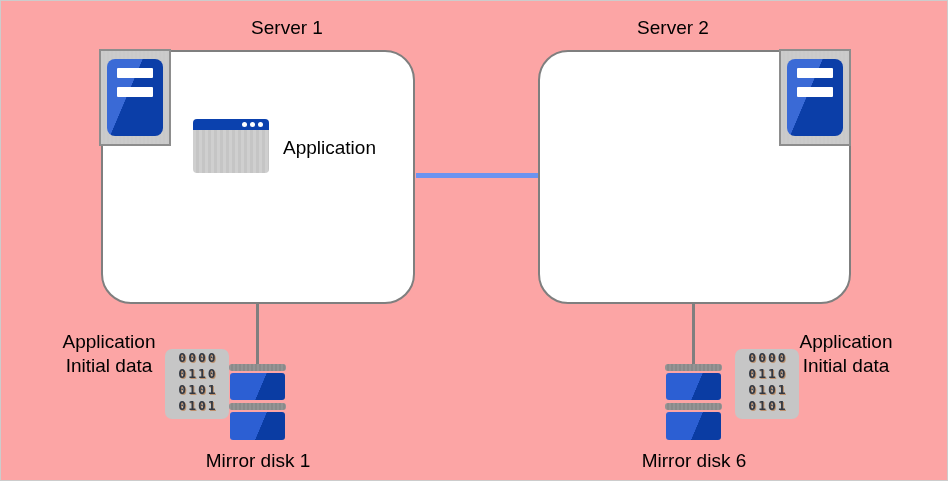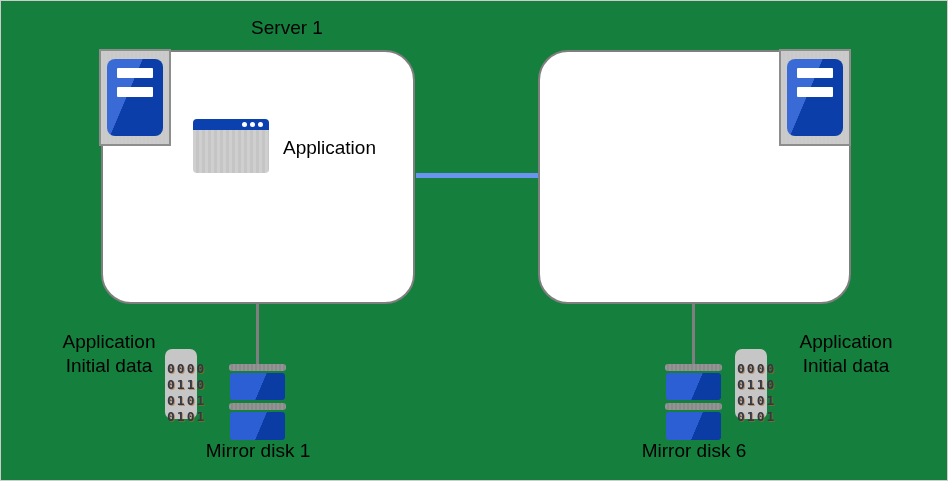--- a/index.html
+++ b/index.html
@@ -1,18 +1,18 @@
 <!DOCTYPE html>
 <html style="--canvas-border: #cccccc; --box-border: #7f7f7f; --interconnect-blue: #6b93f0; --icon-frame-gray: #c9c9c9; --icon-frame-border: #8d8d8d; --server-blue-dark: #0b3ea8; --server-blue-light: #3a6ad6; --titlebar-blue: #0b41ae; --disk-blue-dark: #0a3ca3; --disk-blue-light: #2c5fd3; --disk-cap-gray: #8a8a8a; --data-icon-gray: #c6c6c6; --bits-color: #333842; --text-color: #000000;"><head>
 <meta charset="utf-8">
 <style>
   html,body { margin:0; padding:0; background:#fff; }
   .stage {
     position:relative; width:948px; height:481px; box-sizing:border-box;
-    background:#15803d; border:1px solid var(--canvas-border, #ccc);
+    background:#fca5a5; border:1px solid var(--canvas-border, #ccc);
     font-family:"Liberation Sans", sans-serif; color:var(--text-color, #000);
     overflow:hidden;
   }
   .label { position:absolute; font-size:19px; line-height:22px; color:var(--text-color,#000); white-space:nowrap; }
 
   
   .server-box {
     position:absolute; box-sizing:border-box; background:#fff;
     border:2px solid var(--box-border,#7f7f7f); border-radius:30px;
     top:49px; height:254px;
@@ -57,27 +57,27 @@
   
   .disk { position:absolute; top:363px; width:57px; height:76px; }
   #disk1 { left:228px; } #disk2 { left:664px; }
   .cap { position:absolute; left:0; width:57px; height:7px; border-radius:3px;
     background:repeating-linear-gradient(90deg, #949494 0 2px, var(--disk-cap-gray,#8a8a8a) 2px 4px); }
   .cap1 { top:0; } .cap2 { top:39px; }
   .platter { position:absolute; left:1px; width:55px; border-radius:3px;
     background:linear-gradient(113deg, var(--disk-blue-light,#2c5fd3) 55%, var(--disk-blue-dark,#0a3ca3) 55.5%); }
   .platter1 { top:9px; height:27px; }
   .platter2 { top:48px; height:28px; }
-  .disk-label { top:439px; width:160px; text-align:center; }
+  .disk-label { top:449px; width:160px; text-align:center; }
   #dlabel1 { left:177px; } #dlabel2 { left:613px; }
 
   
   .data-icon {
-    position:absolute; top:348px; width:32px; height:70px; box-sizing:border-box;
-    background:var(--data-icon-gray,#c6c6c6); border-radius:7px; padding-top:12px;
+    position:absolute; top:348px; width:64px; height:70px; box-sizing:border-box;
+    background:var(--data-icon-gray,#c6c6c6); border-radius:7px; padding-top:1px;
   }
   #data1 { left:164px; } #data2 { left:734px; }
   .bits {
     font-family:"DejaVu Sans Mono", monospace; font-weight:bold; font-size:13px; line-height:16px;
     letter-spacing:2px; text-indent:2px; text-align:center;
     color:var(--bits-color,#333842); text-shadow:1px 1px 0 rgba(178,98,32,0.55);
   }
 
   
   .init-label { top:329px; width:160px; text-align:center; line-height:24px; }
@@ -85,20 +85,21 @@
 </style>
 </head>
 <body>
 
 <div class="stage">
 
   <div class="server-box" id="box1"></div>
   <div class="server-box" id="box2"></div>
 
   <div class="label server-title" id="title1">Server 1</div>
+  <div class="label server-title" id="title2">Server 2</div>
 
   <div class="link"></div>
 
   <div class="server-icon" id="sicon1">
     <div class="tower">
       <div class="tbar tbar1"></div>
       <div class="tbar tbar2"></div>
     </div>
   </div>
   <div class="server-icon" id="sicon2">

